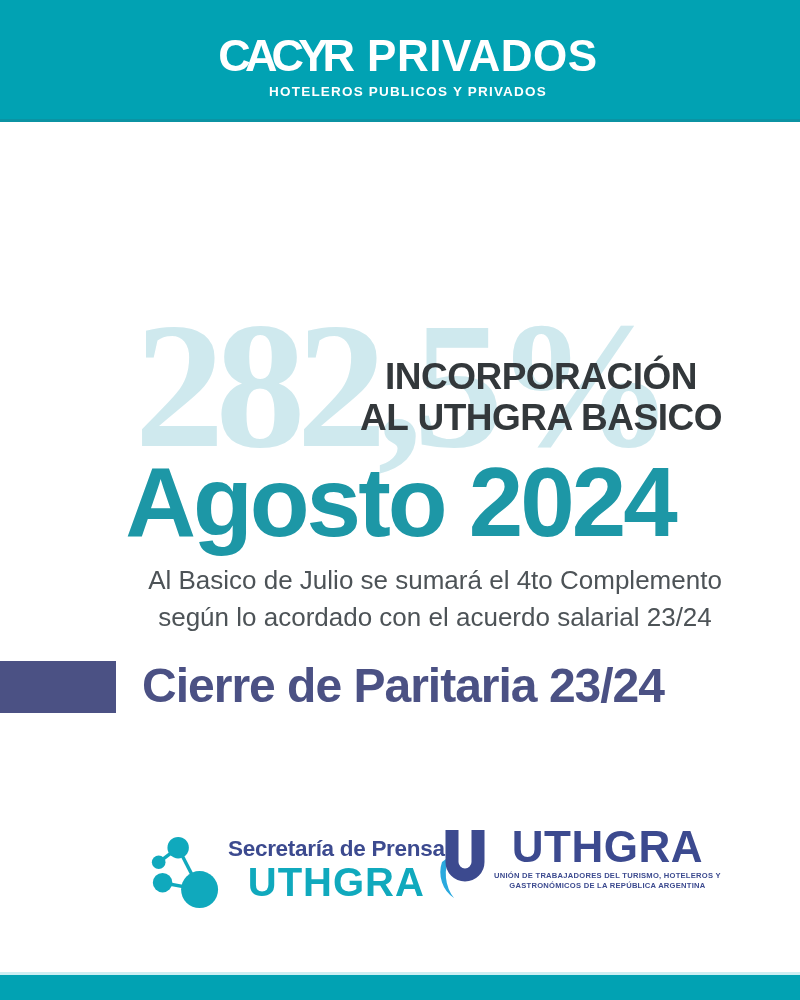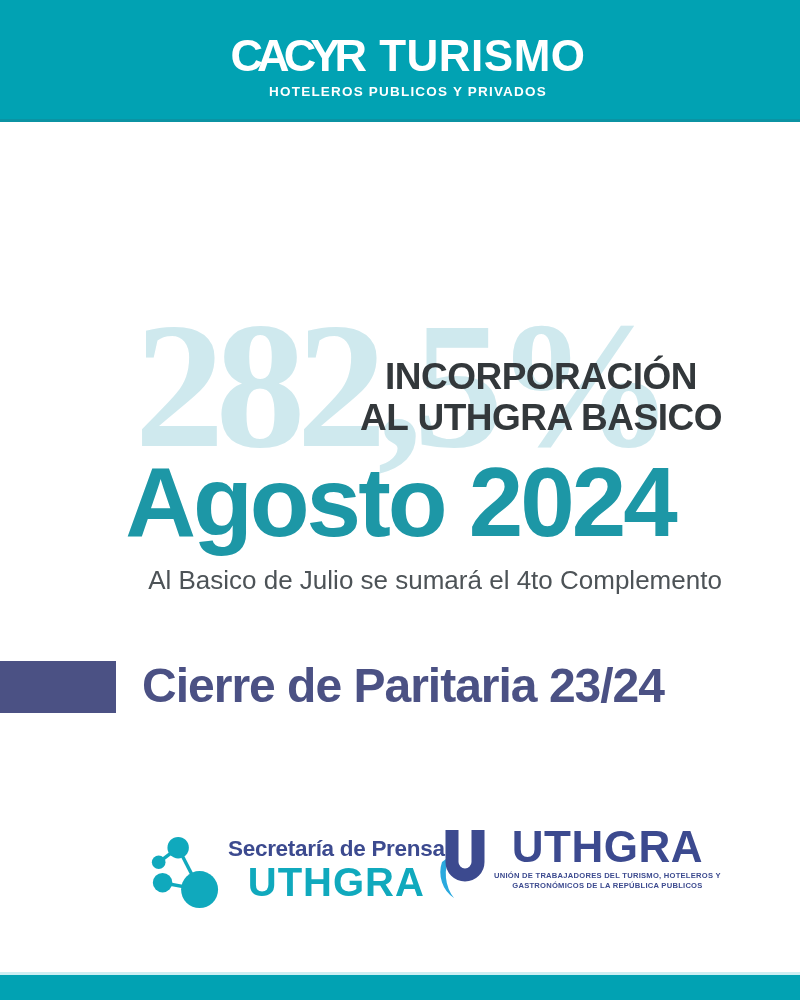--- a/index.html
+++ b/index.html
@@ -177,37 +177,38 @@
 </style>
 </head>
 <body>
 
 <div class="flyer">
 
   <div class="top-banner">
     <div class="logo-block">
       <div class="logo-line">
         <span class="logo-mark">CACYR</span>
-        <span class="logo-name">TURISMO</span>
+        <span class="logo-name">PRIVADOS</span>
       </div>
       <div class="logo-tagline">HOTELEROS PUBLICOS Y PRIVADOS</div>
     </div>
   </div>
 
   <div class="big-percpart" style="position:absolute; top:296px; left:70px; width:660px; text-align:center; font-size:180px; line-height:180px; font-weight:900; letter-spacing:-0.05em; color:#cfe9ee; z-index:1; white-space:nowrap;">282,5%</div>
 
   <div class="headline">
     <div>INCORPORACIÓN</div>
     <div>AL UTHGRA BASICO</div>
   </div>
 
   <div class="month">Agosto 2024</div>
 
   <div class="detail">
     <div>Al Basico de Julio se sumará el 4to Complemento</div>
+    <div>según lo acordado con el acuerdo salarial 23/24</div>
   </div>
 
   <div class="closing-block"></div>
   <div class="closing-text">Cierre de Paritaria 23/24</div>
 
   <div class="prensa-logo">
     <svg width="72" height="74" viewBox="0 0 72 76">
       <line x1="10" y1="27" x2="30" y2="12" stroke="#10a9bd" stroke-width="3.5"></line>
       <line x1="30" y1="12" x2="52" y2="55" stroke="#10a9bd" stroke-width="3.5"></line>
       <line x1="14" y1="48" x2="52" y2="55" stroke="#10a9bd" stroke-width="3.5"></line>
@@ -224,20 +225,20 @@
 
   <div class="uthgra-logo">
     <svg width="60" height="80" viewBox="0 0 60 80">
       <path d="M14,38 a28,30 0 0 0 12,36 a36,38 0 0 1 -4,-42 z" fill="#2aa9de"></path>
       <path d="M24,6 V38 a13,13 0 0 0 26,0 V6" fill="none" stroke="#3c4a8f" stroke-width="13"></path>
     </svg>
     <div class="uthgra-text">
       <div class="uthgra-org">UTHGRA</div>
       <div class="uthgra-caption">
         <div>UNIÓN DE TRABAJADORES DEL TURISMO, HOTELEROS Y</div>
-        <div>GASTRONÓMICOS DE LA REPÚBLICA PUBLICOS</div>
+        <div>GASTRONÓMICOS DE LA REPÚBLICA ARGENTINA</div>
       </div>
     </div>
   </div>
 
   <div class="bottom-bar"></div>
 
 </div>
 
 </body></html>

